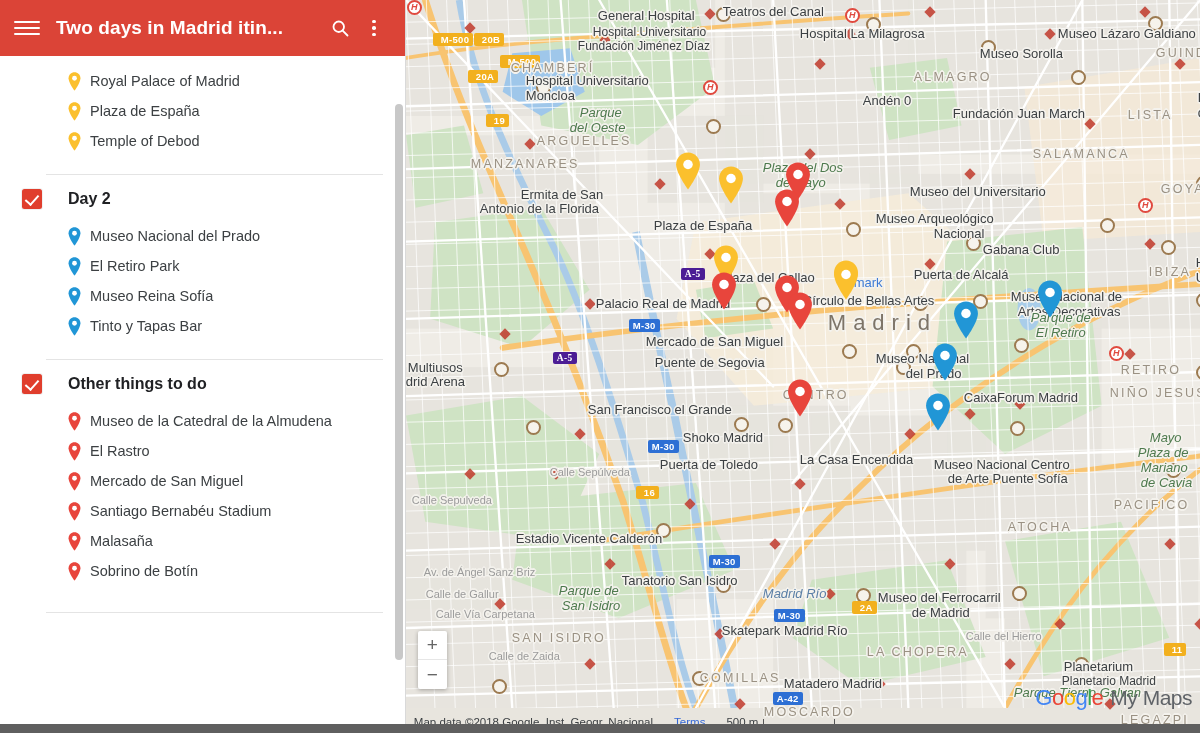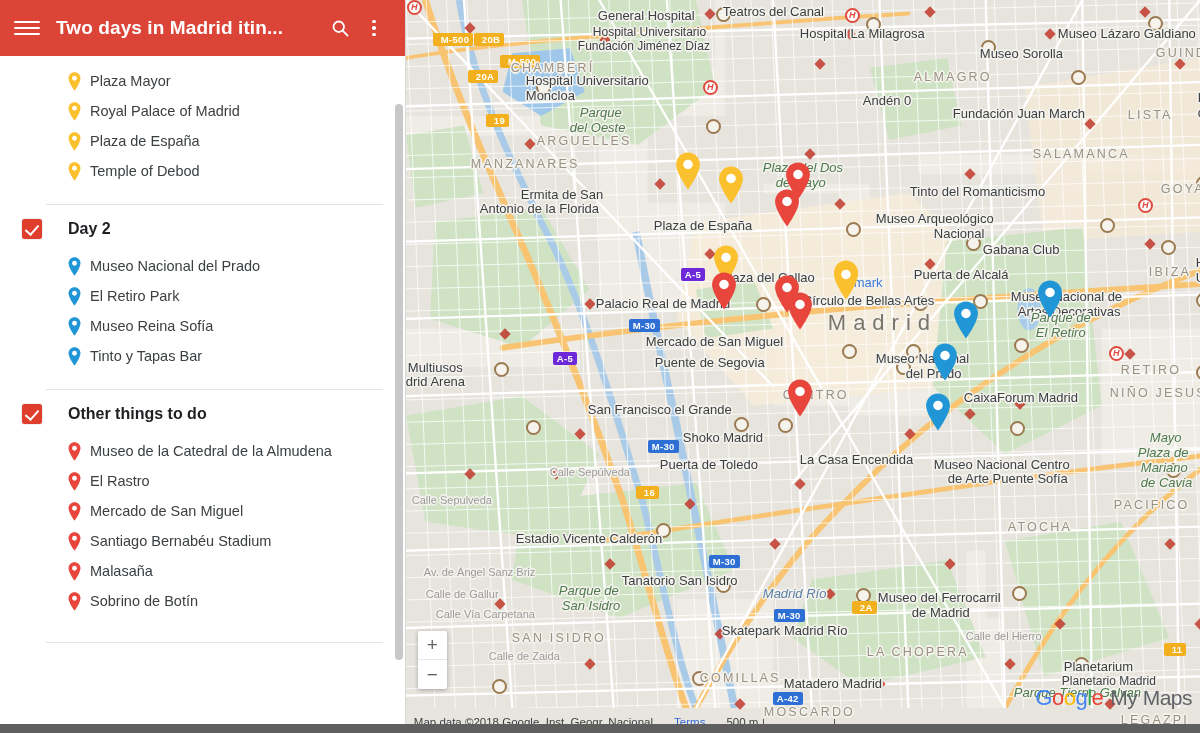--- a/index.html
+++ b/index.html
@@ -75,21 +75,21 @@
   .lbl-park { font-size: 13px; font-style: italic; color: #4e7a4e; }
   .lbl-water { font-size: 13px; font-style: italic; color: #5b7fa6; }
   .lbl-street { font-size: 11px; color: #9b9b9b; }
   .lbl-city { font-size: 22px; letter-spacing: 7px; color: #7d7468; font-weight: normal; }
   .lbl-blue { font-size: 13px; color: #3d7bd6; }
   .lbl-sub { font-size: 12px; }
 
   .shield { position: absolute; font-size: 9.5px; color: #fff; font-weight: bold;
     border-radius: 2px; padding: 1px 4px; letter-spacing: .3px; }
   .sh-yellow { background: #f2b01e; padding-left: 8px; }
-  .sh-red { background: #6d28d9; }
+  .sh-red { background: #4c1d95; font-family: Liberation Serif, serif; }
   .sh-blue { background: #2d6fd4; }
 
   .poi-dot { position: absolute; width: 8px; height: 8px; background: #c0392b;
     transform: rotate(45deg); opacity: .85; }
   .poi-circ { position: absolute; width: 15px; height: 15px; border-radius: 50%;
     border: 2.3px solid #9c7a50; background: #f6f3ec; }
   .poi-circ.h { border-color: #e04a3f; color: #e04a3f; font-size: 9px; font-weight: bold;
     text-align: center; line-height: 11px; background: #fff; }
 
   .marker { position: absolute; width: 26px; height: 38px; cursor: pointer; }
@@ -140,27 +140,20 @@
             <span></span>
             <span></span>
             <span></span>
           </div>
       </div>
     </div>
 
     <div class="legend" id="legend">
         <div class="layer">
           <ul class="places">
-            <li class="place">
-              <span class="pin"><svg viewBox="0 0 24 34" width="13" height="19">
-                  <path d="M12 0C5.9 0 1 4.9 1 11c0 8.2 11 23 11 23s11-14.8 11-23C23 4.9 18.1 0 12 0z" fill="#fbc02d"></path>
-                  <circle cx="12" cy="11" r="4.4" fill="#fff"></circle>
-                </svg></span>
-              <span class="place-label">Plaza Mayor</span>
-            </li>
             <li class="place">
               <span class="pin"><svg viewBox="0 0 24 34" width="13" height="19">
                   <path d="M12 0C5.9 0 1 4.9 1 11c0 8.2 11 23 11 23s11-14.8 11-23C23 4.9 18.1 0 12 0z" fill="#fbc02d"></path>
                   <circle cx="12" cy="11" r="4.4" fill="#fff"></circle>
                 </svg></span>
               <span class="place-label">Royal Palace of Madrid</span>
             </li>
             <li class="place">
               <span class="pin"><svg viewBox="0 0 24 34" width="13" height="19">
                   <path d="M12 0C5.9 0 1 4.9 1 11c0 8.2 11 23 11 23s11-14.8 11-23C23 4.9 18.1 0 12 0z" fill="#fbc02d"></path>
@@ -533,21 +526,21 @@
         <span class="map-label lbl-poi" style="left:792px;top:105px">de La</span>
         <span class="map-label lbl-park" style="left:174px;top:105px">Parque</span>
         <span class="map-label lbl-park" style="left:164px;top:120px">del Oeste</span>
         <span class="map-label lbl-poi" style="left:547px;top:106px">Fundación Juan March</span>
         <span class="map-label lbl-area" style="left:722px;top:108px">LISTA</span>
         <span class="map-label lbl-area" style="left:131px;top:134px">ARGUELLES</span>
         <span class="map-label lbl-area" style="left:627px;top:147px">SALAMANCA</span>
         <span class="map-label lbl-area" style="left:65px;top:157px">MANZANARES</span>
         <span class="map-label lbl-park" style="left:357px;top:160px">Plaza del Dos</span>
         <span class="map-label lbl-park" style="left:370px;top:175px">de Mayo</span>
-        <span class="map-label lbl-poi" style="left:504px;top:184px">Tinto del Romanticismo</span>
+        <span class="map-label lbl-poi" style="left:504px;top:184px">Museo del Universitario</span>
         <span class="map-label lbl-area" style="left:755px;top:182px">GOYA</span>
         <span class="map-label lbl-poi" style="left:115px;top:187px">Ermita de San</span>
         <span class="map-label lbl-poi" style="left:74px;top:201px">Antonio de la Florida</span>
         <span class="map-label lbl-poi" style="left:470px;top:211px">Museo Arqueológico</span>
         <span class="map-label lbl-poi" style="left:528px;top:226px">Nacional</span>
         <span class="map-label lbl-poi" style="left:248px;top:218px">Plaza de España</span>
         <span class="map-label lbl-poi" style="left:807px;top:213px">Wiz</span>
         <span class="map-label lbl-poi" style="left:577px;top:242px">Gabana Club</span>
         <span class="map-label lbl-area" style="left:743px;top:265px">IBIZA</span>
         <span class="map-label lbl-poi" style="left:790px;top:255px">Hospi</span>

